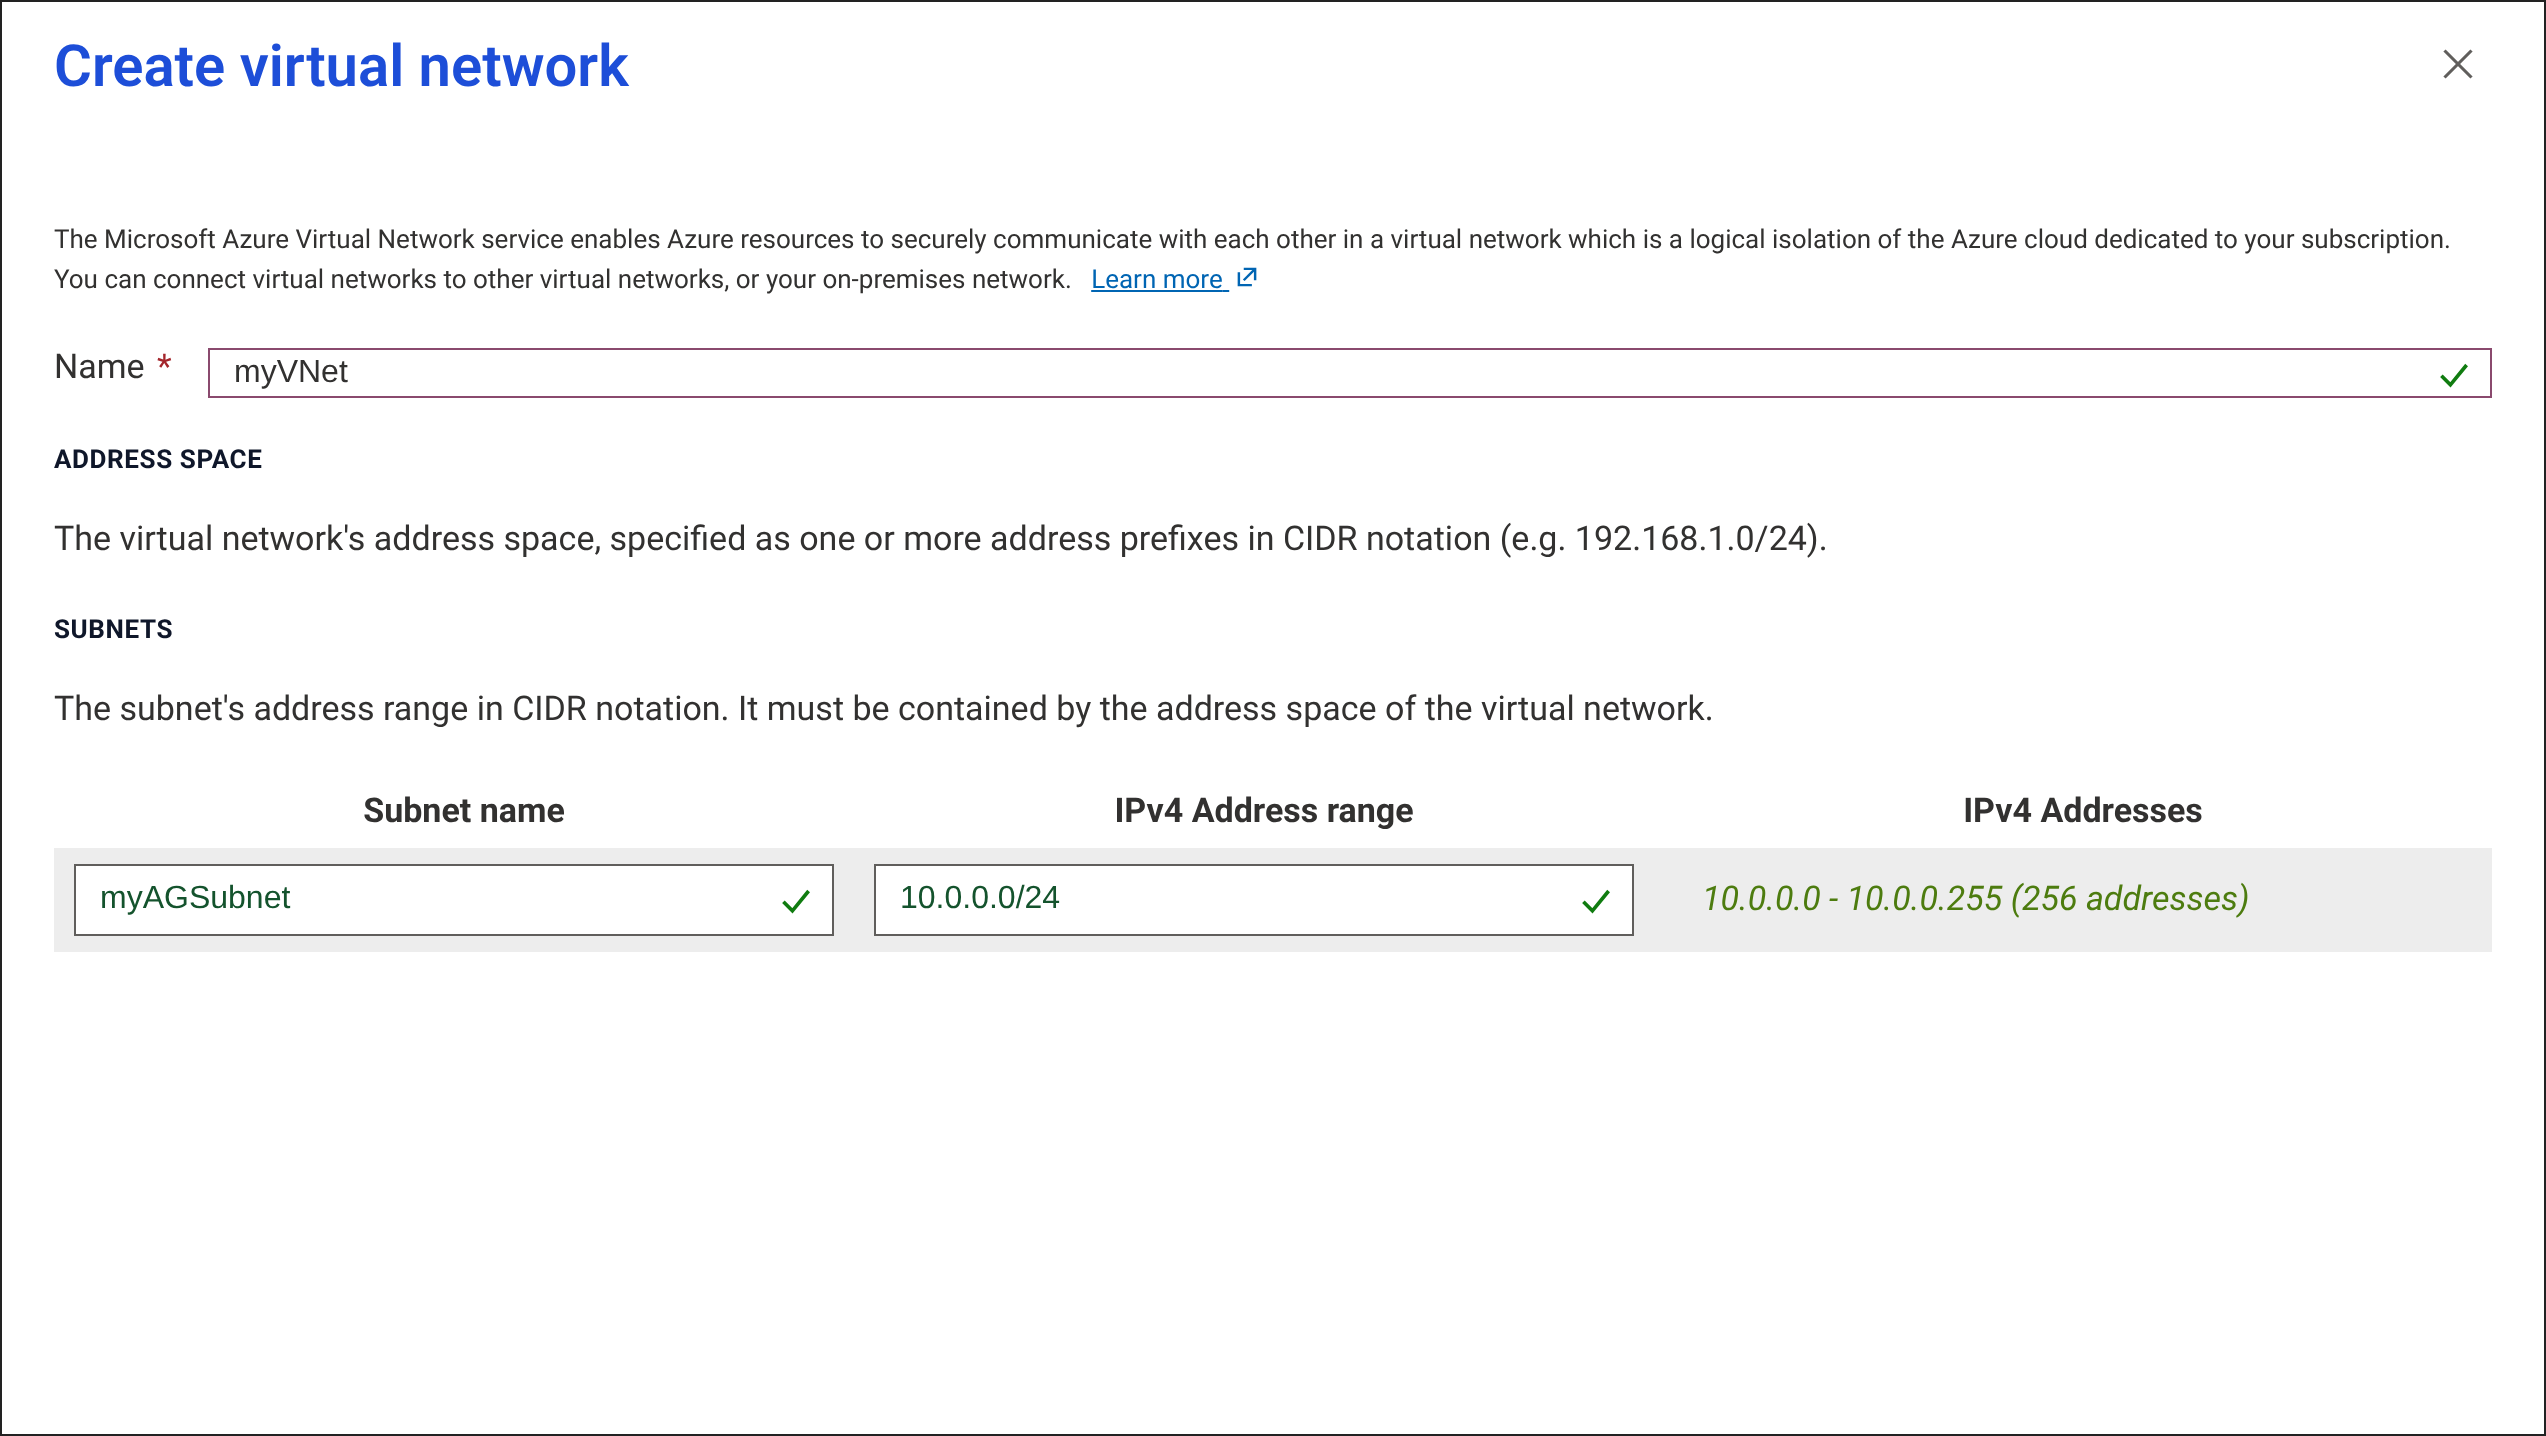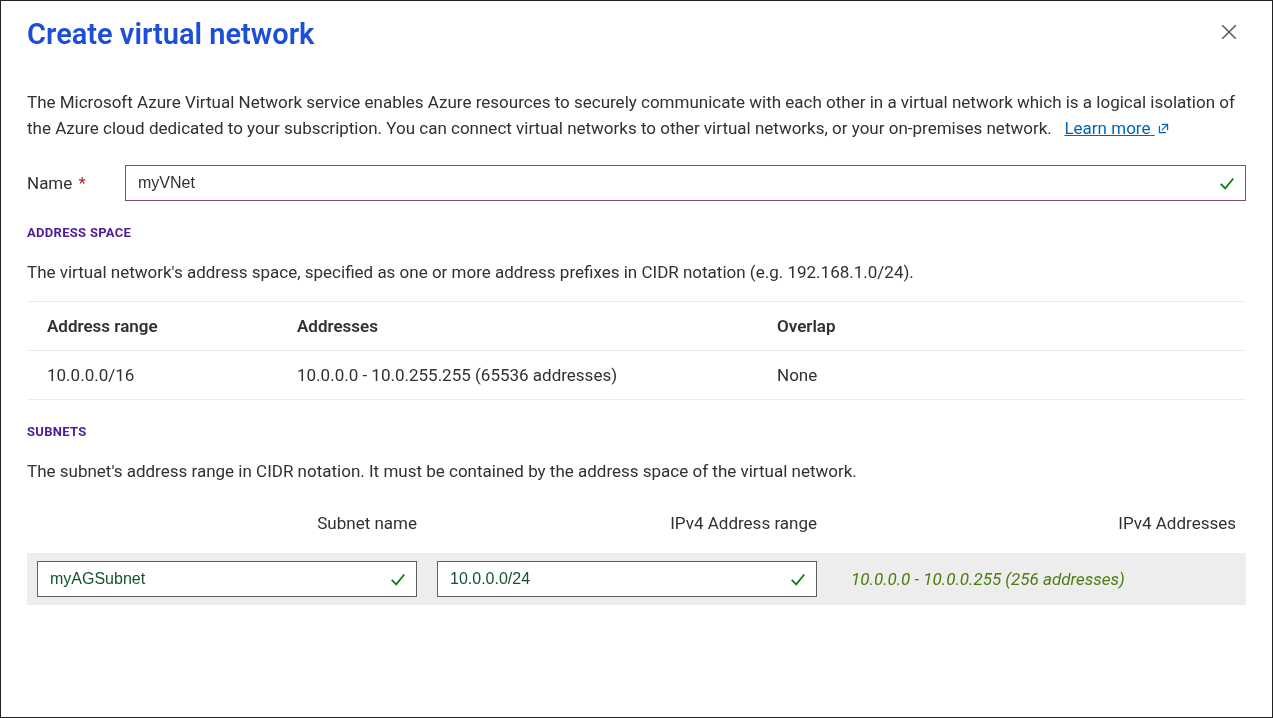--- a/index.html
+++ b/index.html
@@ -32,56 +32,55 @@
     line-height: 1;
     padding: 4px 8px;
     color: #605e5c;
     cursor: pointer;
     background: none;
     border: none;
     margin-top: 4px;
   }
   .close-btn svg { width: 18px; height: 18px; stroke: #605e5c; stroke-width: 1.4; }
   .intro {
-    font-size: 17px;
+    font-size: 13px;
     line-height: 1.55;
-    margin: 26px 0 22px 0;
+    margin: 48px 0 22px 0;
     color: #323130;
   }
   .learn-more {
     color: #0065b3;
     text-decoration: underline;
     cursor: pointer;
     white-space: nowrap;
   }
   .ext-icon {
     display: inline-block;
     vertical-align: -1px;
     margin-left: 2px;
   }
   .ext-icon svg { width: 13px; height: 13px; stroke: #0065b3; stroke-width: 1.5; fill: none; }
   .form-row {
     display: flex;
-    align-items: center;
-    gap: 22px;
+    gap: 1px;
     margin: 10px 0 24px 0;
   }
   .form-label {
     font-size: 17px;
     width: 76px;
     flex: 0 0 auto;
   }
   .req { color: #a4262c; margin-left: 2px; }
   .text-input-wrap {
     position: relative;
     flex: 1 1 auto;
   }
   .text-input {
     width: 100%;
-    height: 36px;
+    height: 25px;
     border: 1px solid #8a4a6e;
     padding: 4px 36px 4px 12px;
     font-size: 16px;
     color: #323130;
     outline: none;
     background: #fff;
   }
   .validate-icon {
     position: absolute;
     right: 10px;
@@ -89,21 +88,21 @@
     transform: translateY(-50%);
     width: 18px; height: 18px;
     pointer-events: none;
   }
   .validate-icon svg { width: 18px; height: 18px; stroke: #107c10; stroke-width: 2; fill: none; }
   .section-caption {
     font-size: 13px;
     font-weight: 700;
     letter-spacing: 0.3px;
     margin: 24px 0 6px 0;
-    color: #4c1d95;
+    color: #0f172a;
   }
   .section-desc {
     font-size: 17px;
     line-height: 1.5;
     margin: 20px 0 16px 0;
     color: #323130;
   }
   table.addr-table, table.subnet-table {
     width: 100%;
     border-collapse: collapse;
@@ -119,23 +118,23 @@
   table.addr-table th {
     font-weight: 600;
     border-top: 1px solid #edebe9;
   }
   table.addr-table col.c1 { width: 250px; }
   table.addr-table col.c2 { width: 480px; }
   table.addr-table col.c3 { width: auto; }
 
   .subnet-table-wrap { margin-top: 14px; }
   table.subnet-table th {
-    text-align: right;
-    font-weight: 400;
-    padding: 12px 10px 20px 20px;
+    text-align: center;
+    font-weight: 700;
+    padding: 12px 10px 8px 20px;
   }
   table.subnet-table td {
     padding: 8px 10px;
     vertical-align: middle;
   }
   table.subnet-table tr.row-edit { background: #ededed; }
   table.subnet-table col.s1 { width: 400px; }
   table.subnet-table col.s2 { width: 400px; }
   table.subnet-table col.s3 { width: auto; }
   .cell-input-wrap { position: relative; }
@@ -199,41 +198,20 @@
         <svg viewBox="0 0 20 20">
             <polyline points="3,11 8,16 17,5"></polyline>
           </svg>
       </span>
     </div>
   </div>
 
   <div class="section-caption">ADDRESS SPACE</div>
   <p class="section-desc">The virtual network's address space, specified as one or more address prefixes in CIDR notation (e.g. 192.168.1.0/24).</p>
 
-  <table class="addr-table">
-    <colgroup>
-        <col class="c1">
-        <col class="c2">
-        <col class="c3">
-      </colgroup>
-    <thead>
-      <tr>
-        <th>Address range</th>
-        <th>Addresses</th>
-        <th>Overlap</th>
-      </tr>
-    </thead>
-    <tbody>
-      <tr>
-        <td>10.0.0.0/16</td>
-        <td>10.0.0.0 - 10.0.255.255 (65536 addresses)</td>
-        <td>None</td>
-      </tr>
-    </tbody>
-  </table>
 
   <div class="section-caption">SUBNETS</div>
   <p class="section-desc">The subnet's address range in CIDR notation. It must be contained by the address space of the virtual network.</p>
 
   <div class="subnet-table-wrap">
     <table class="subnet-table">
       <colgroup>
           <col class="s1">
           <col class="s2">
           <col class="s3">

